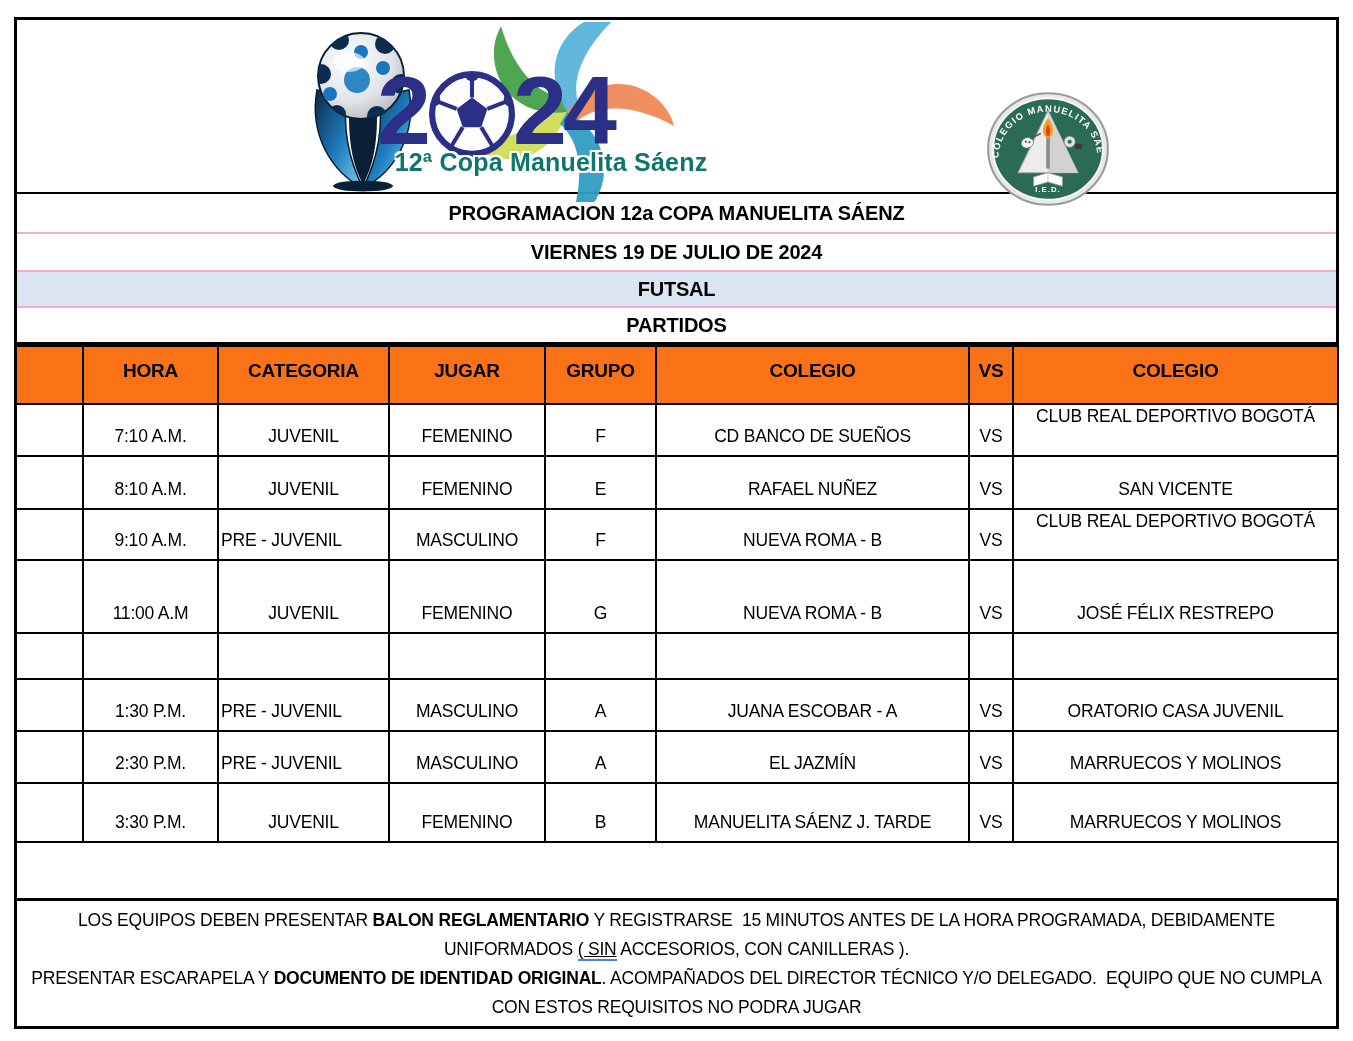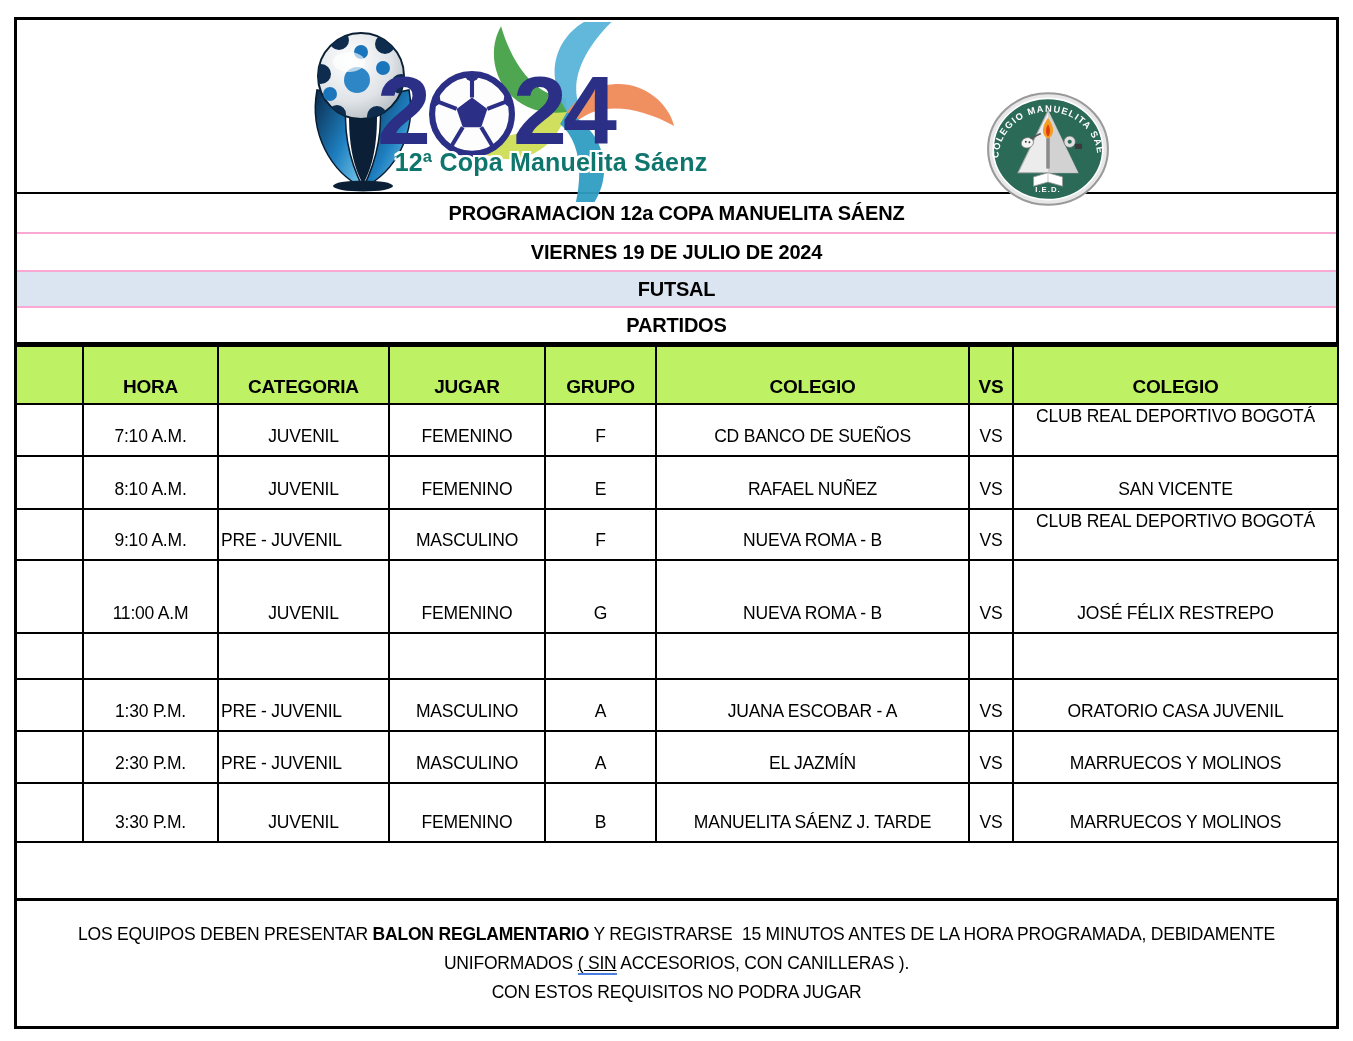--- a/index.html
+++ b/index.html
@@ -35,22 +35,22 @@
     border-bottom:2px solid #f9a8d4;font-weight:bold;font-size:20px;letter-spacing:-0.2px;
   }
   #title-1{height:38px;}
   #title-2{height:36px;}
   #title-3{height:34px;background:#dbe5f1;}
   #title-4{height:34px;border-bottom:3px solid #000;}
   
   table.schedule{border-collapse:collapse;table-layout:fixed;width:100%;flex:none;}
   .schedule th,.schedule td{border:2px solid #000;overflow:hidden;}
   .schedule th{
-    background:#bef264;font-size:19px;font-weight:bold;text-align:center;
-    vertical-align:bottom;padding:0 2px 5px 2px;letter-spacing:-0.2px;
+    background:#f97316;font-size:19px;font-weight:bold;text-align:center;
+    vertical-align:bottom;padding:0 2px 21px 2px;letter-spacing:-0.2px;
   }
   .schedule td{
     font-size:17.5px;text-align:center;vertical-align:bottom;
     padding:0 3px 8px 3px;letter-spacing:-0.2px;background:#fff;
   }
   .schedule th:first-child,.schedule td:first-child{border-left:none;}
   .schedule th:last-child,.schedule td:last-child{border-right:none;}
   .schedule td.va-top{vertical-align:top;padding-top:1px;padding-bottom:4px;}
   .schedule td.ha-left{text-align:left;padding-left:2px;}
   .schedule tr.merged-row td{border-left:none;border-right:none;border-bottom:none;}
@@ -281,16 +281,17 @@
       </tr>
       <tr class="merged-row" style="height:56px">
         <td colspan="8"></td>
       </tr>
     </tbody>
   </table>
 
   <div class="footer-note">
     <div class="line"><span>LOS EQUIPOS DEBEN PRESENTAR </span><span class="seg-bold">BALON REGLAMENTARIO</span><span> Y REGISTRARSE  15 MINUTOS ANTES DE LA HORA PROGRAMADA, DEBIDAMENTE</span></div>
     <div class="line"><span>UNIFORMADOS </span><span class="u-blue">( SIN</span><span> ACCESORIOS, CON CANILLERAS ).</span></div>
+    <div class="line"><span>PRESENTAR ESCARAPELA Y </span><span class="seg-bold">DOCUMENTO DE IDENTIDAD ORIGINAL</span><span>. ACOMPAÑADOS DEL DIRECTOR TÉCNICO Y/O DELEGADO.  EQUIPO QUE NO CUMPLA</span></div>
     <div class="line"><span>CON ESTOS REQUISITOS NO PODRA JUGAR</span></div>
   </div>
 
 </div>
 
 </body></html>

